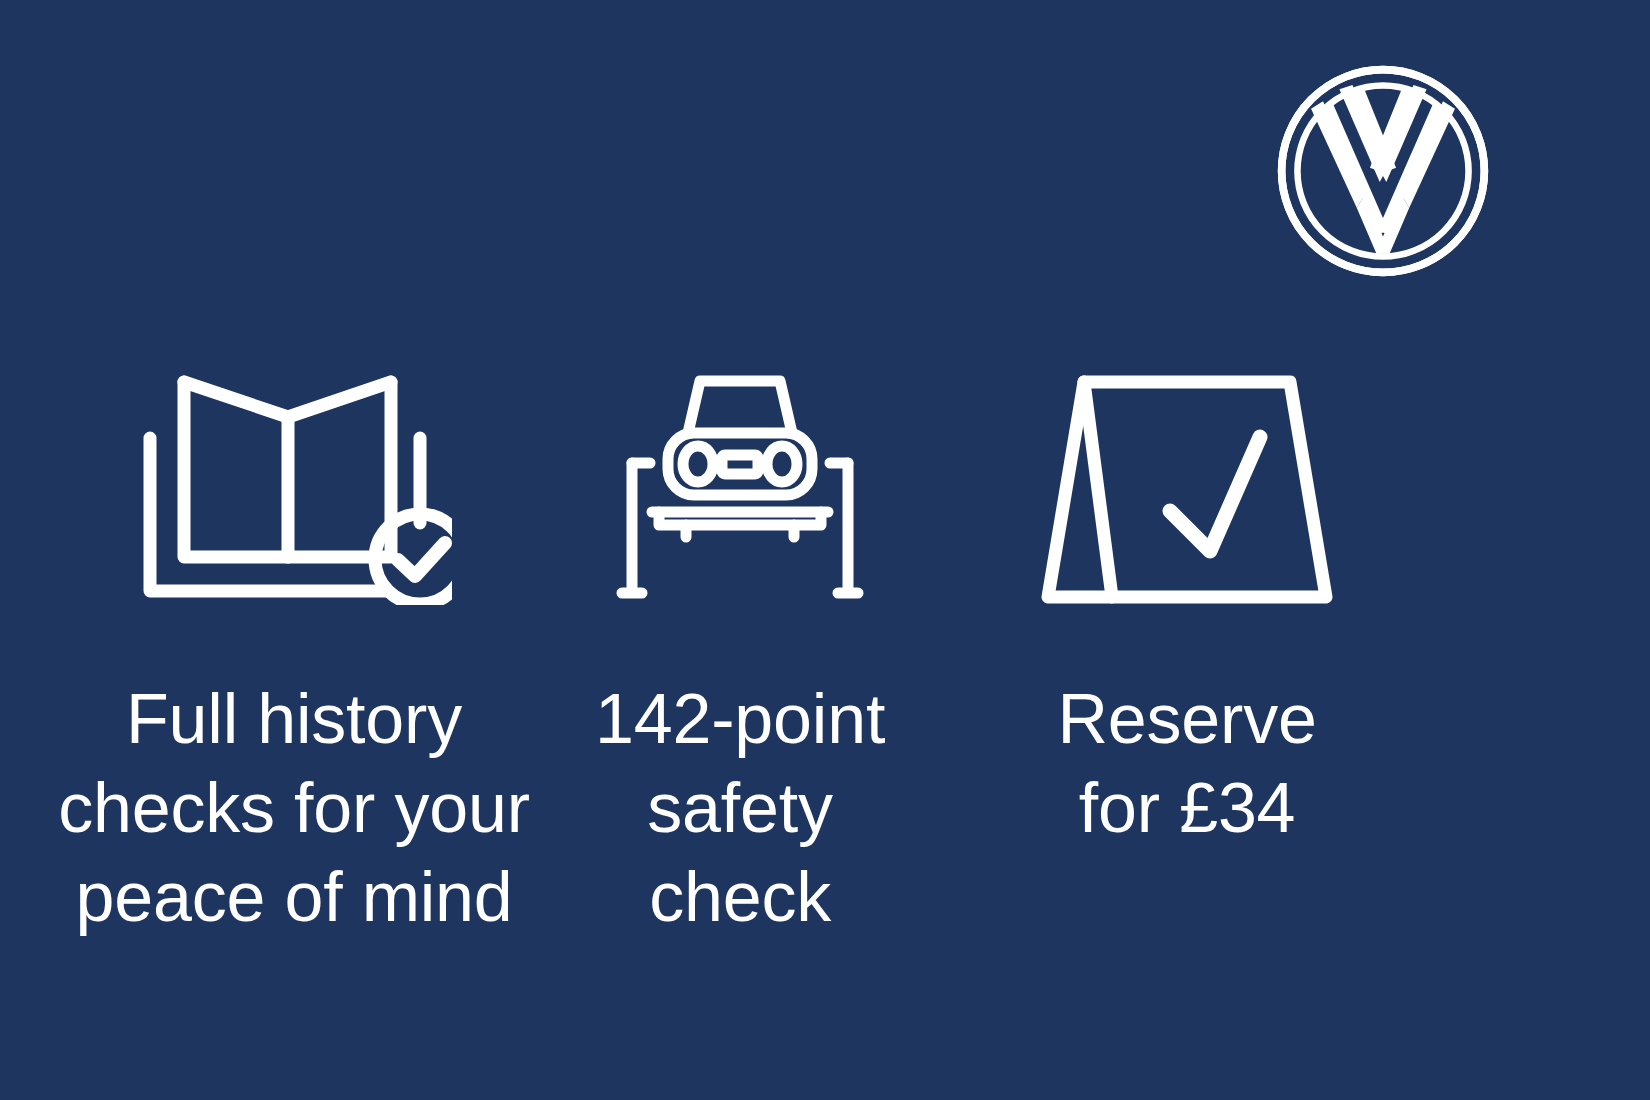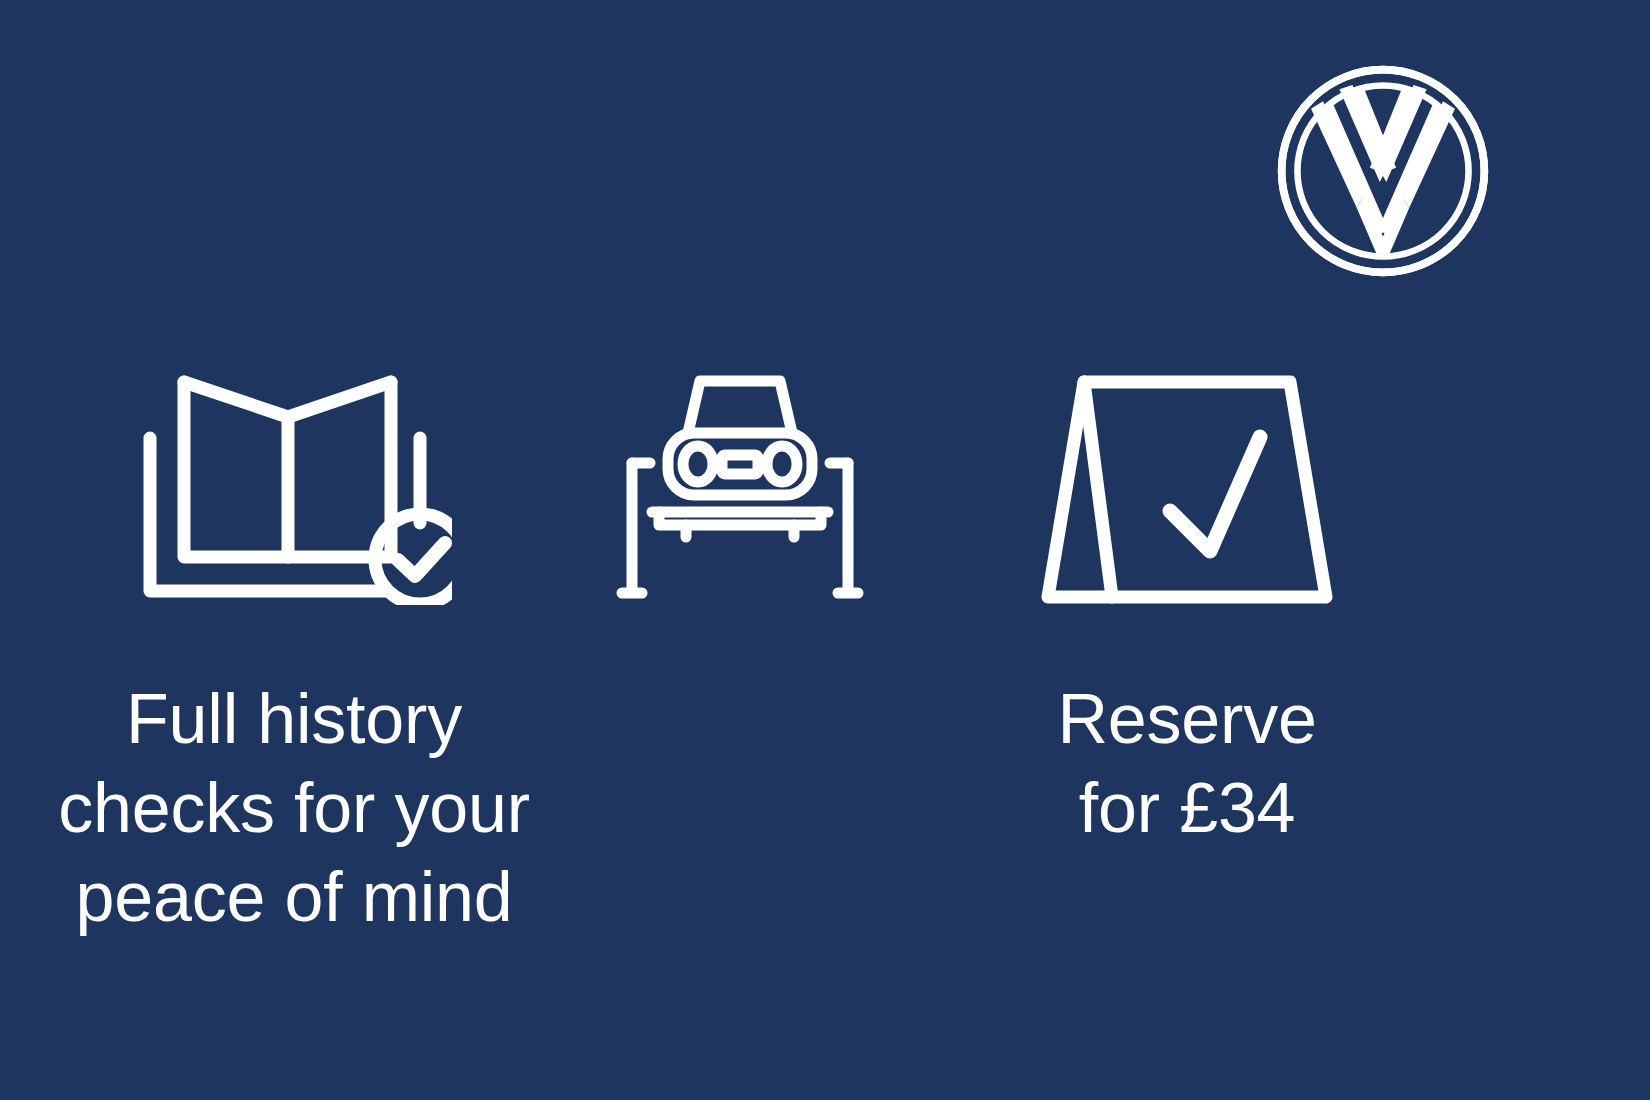--- a/index.html
+++ b/index.html
@@ -175,20 +175,23 @@
 
           <path d="M 20 96 L 20 220"></path>
           <path d="M 236 96 L 236 220"></path>
           <path d="M 20 96 L 38 96"></path>
           <path d="M 236 96 L 218 96"></path>
 
           <path d="M 10 226 L 30 226"></path>
           <path d="M 226 226 L 246 226"></path>
         </svg>
       </div>
+      <div class="feature-label">142-point
+safety
+check</div>
     </div>
 
     <div class="feature feature-3">
       <div class="icon-box">
         <svg width="298" height="240" viewBox="0 0 298 240" xmlns="http://www.w3.org/2000/svg" fill="none" stroke="#ffffff" stroke-width="13" stroke-linecap="round" stroke-linejoin="round">
 
           <path d="M 46 17 L 252 17 L 288 232 L 74 232 Z"></path>
 
           <path d="M 46 17 L 10 232 L 74 232"></path>
 

